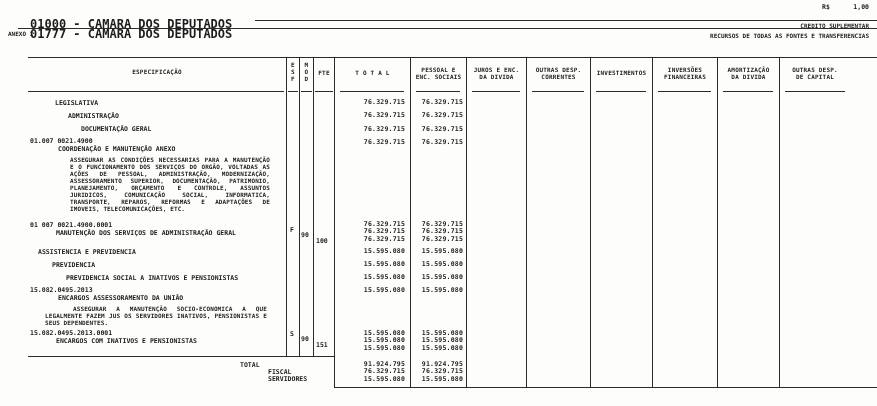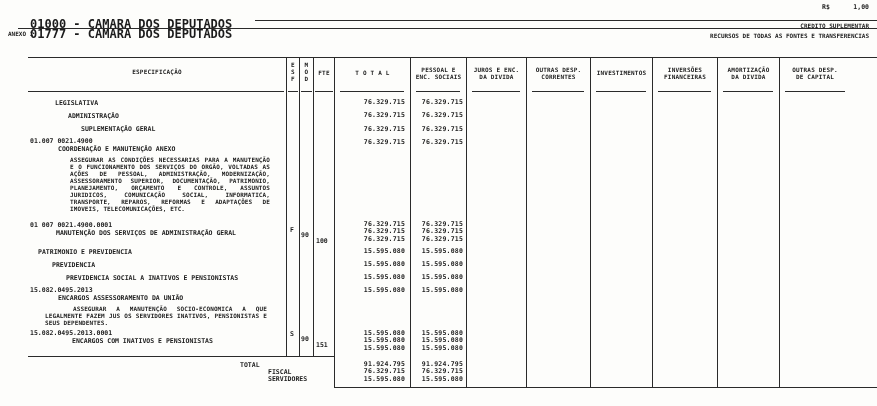--- a/index.html
+++ b/index.html
@@ -83,41 +83,41 @@
   <div class="hline" style="left:416px;top:91px;width:44px;"></div>
   <div class="hline" style="left:472px;top:91px;width:48px;"></div>
   <div class="hline" style="left:532px;top:91px;width:52px;"></div>
   <div class="hline" style="left:596px;top:91px;width:50px;"></div>
   <div class="hline" style="left:658px;top:91px;width:53px;"></div>
   <div class="hline" style="left:723px;top:91px;width:50px;"></div>
   <div class="hline" style="left:785px;top:91px;width:60px;"></div>
 
   <div class="t s7" style="left:55px;top:100px;">LEGISLATIVA</div>
   <div class="t s7" style="left:68px;top:113px;">ADMINISTRAÇÃO</div>
-  <div class="t s7" style="left:81px;top:126px;">SUPLEMENTAÇÃO GERAL</div>
+  <div class="t s7" style="left:81px;top:126px;">DOCUMENTAÇÃO GERAL</div>
 
   <div class="t s7" style="left:30px;top:138px;">01.007 0021.4900</div>
   <div class="t s7" style="left:58px;top:146px;">COORDENAÇÃO E MANUTENÇÃO ANEXO</div>
 
   <div class="desc" style="left:70px;top:156px;width:200px;">ASSEGURAR AS CONDIÇÕES NECESSARIAS PARA A MANUTENÇÃO E O FUNCIONAMENTO DOS SERVIÇOS DO ORGÃO, VOLTADAS AS AÇÕES DE PESSOAL, ADMINISTRAÇÃO, MODERNIZAÇÃO, ASSESSORAMENTO SUPERIOR, DOCUMENTAÇÃO, PATRIMONIO, PLANEJAMENTO, ORÇAMENTO E CONTROLE, ASSUNTOS JURIDICOS, COMUNICAÇÃO SOCIAL, INFORMATICA, TRANSPORTE, REPAROS, REFORMAS E ADAPTAÇÕES DE IMOVEIS, TELECOMUNICAÇÕES, ETC.</div>
 
   <div class="t s7" style="left:30px;top:222px;">01 007 0021.4900.0001</div>
   <div class="t s7" style="left:56px;top:230px;">MANUTENÇÃO DOS SERVIÇOS DE ADMINISTRAÇÃO GERAL</div>
 
-  <div class="t s7" style="left:38px;top:249px;">PATRIMONIO E PREVIDENCIA</div>
+  <div class="t s7" style="left:38px;top:249px;">ASSISTENCIA E PREVIDENCIA</div>
   <div class="t s7" style="left:52px;top:262px;">PREVIDENCIA</div>
   <div class="t s7" style="left:66px;top:275px;">PREVIDENCIA SOCIAL A INATIVOS E PENSIONISTAS</div>
 
   <div class="t s7" style="left:30px;top:287px;">15.082.0495.2013</div>
   <div class="t s7" style="left:58px;top:295px;">ENCARGOS ASSESSORAMENTO DA UNIÃO</div>
 
   <div class="desc" style="left:45px;top:305px;width:222px;text-indent:28px;">ASSEGURAR A MANUTENÇÃO SOCIO-ECONOMICA A QUE LEGALMENTE FAZEM JUS OS SERVIDORES INATIVOS, PENSIONISTAS E SEUS DEPENDENTES.</div>
 
   <div class="t s7" style="left:30px;top:330px;">15.082.0495.2013.0001</div>
-  <div class="t s7" style="left:72px;top:338px;">ENCARGOS COM INATIVOS E PENSIONISTAS</div>
+  <div class="t s7" style="left:56px;top:338px;">ENCARGOS COM INATIVOS E PENSIONISTAS</div>
 
   <div class="t s7" style="left:290px;top:227px;">F</div>
   <div class="t s7" style="left:301px;top:232px;">90</div>
   <div class="t s7" style="left:316px;top:238px;">100</div>
 
   <div class="t s7" style="left:290px;top:331px;">S</div>
   <div class="t s7" style="left:301px;top:336px;">90</div>
   <div class="t s7" style="left:316px;top:342px;">151</div>
 
   <div class="t num" style="left:343px;top:99px;">76.329.715</div>

